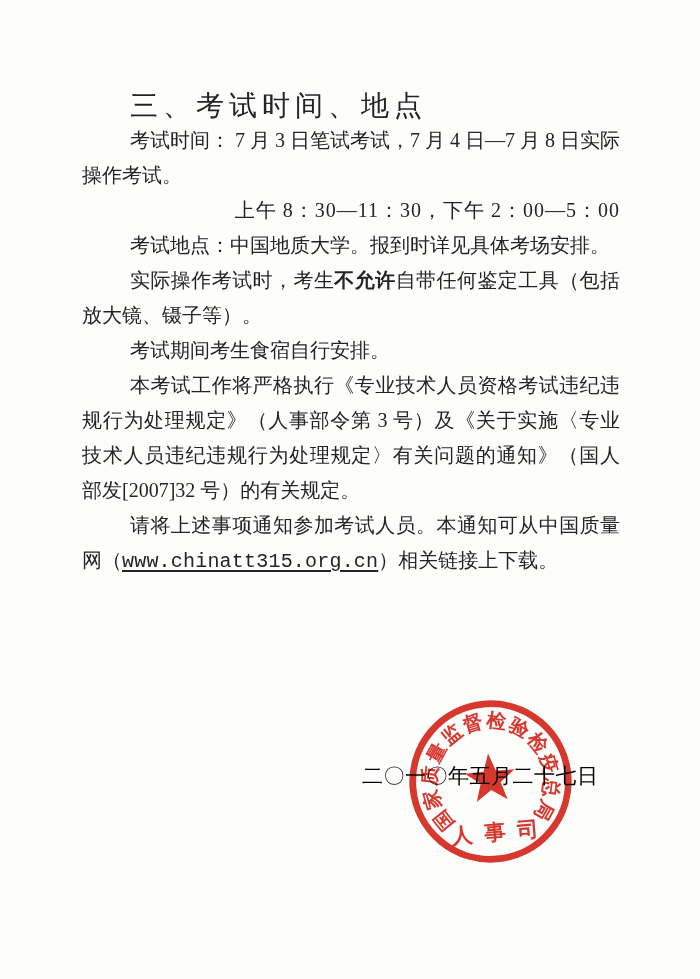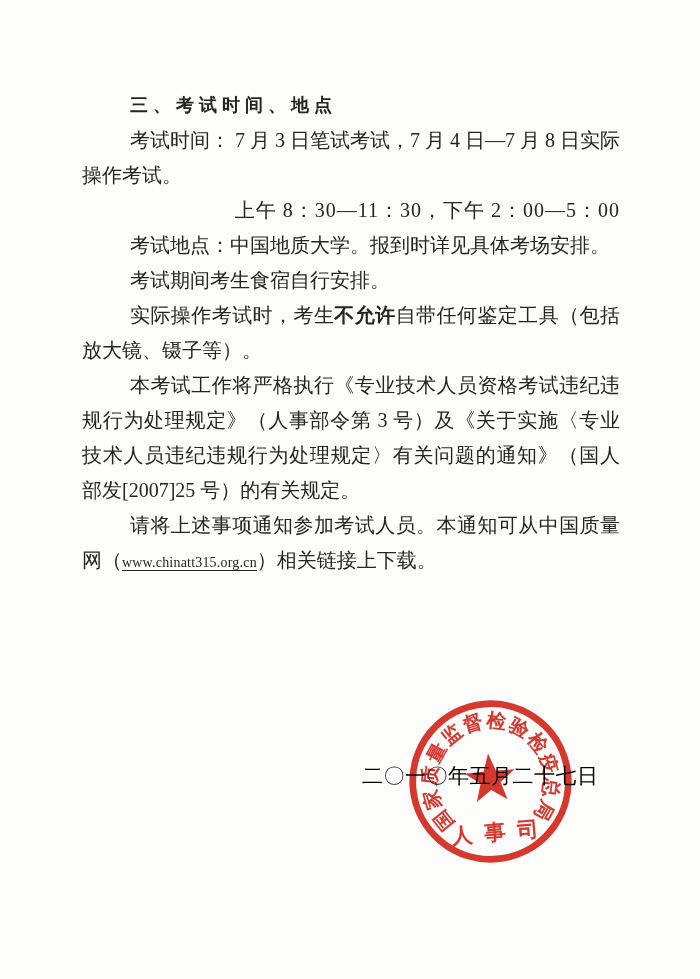--- a/index.html
+++ b/index.html
@@ -21,37 +21,37 @@
     font-size: 20px;
     line-height: 35px;
     text-align: justify;
     text-justify: inter-character;
   }
   .doc p, .doc h3 {
     margin: 0;
     padding: 0;
   }
   .doc h3 {
-    font-size: 18px;
-    font-weight: 700;
+    font-size: 28px;
+    font-weight: 400;
     letter-spacing: 5px;
     text-indent: 48px;
     text-align: left;
   }
   .indent { text-indent: 48px; }
   .times {
     text-align: right;
     text-indent: 0;
     padding-left: 145px;
     letter-spacing: 1px;
   }
   .em { font-weight: 700; }
   .url {
-    font-family: Liberation Serif, serif;
-    font-size: 14px;
+    font-family: Liberation Mono, monospace;
+    font-size: 20px;
     letter-spacing: 0.2px;
     color: inherit;
     text-decoration: underline;
     text-underline-offset: 3px;
   }
   .signature { position: absolute; left: 0; top: 0; width: 700px; height: 979px; pointer-events: none; }
   .seal {
     position: absolute;
     left: 403px;
     top: 694px;
@@ -90,25 +90,25 @@
   <main class="doc">
     <h3>三、考试时间、地点</h3>
 
     <p class="indent">考试时间： 7 月 3 日笔试考试，7 月 4 日—7 月 8 日实际操作考试。</p>
 
     <p class="times">上午 8：30—11：30，下午 2：00—5：00</p>
 
     <p class="indent">考试地点：中国地质大学。报到时详见具体考场安排。</p>
 
 
+    <p class="indent"><span>实际操作考试时，考生</span><span class="em">不允许</span><span>自带任何鉴定工具（包括放大镜、镊子等）。</span></p>
+
     <p class="indent">考试期间考生食宿自行安排。</p>
 
-    <p class="indent"><span>实际操作考试时，考生</span><span class="em">不允许</span><span>自带任何鉴定工具（包括放大镜、镊子等）。</span></p>
-
-    <p class="indent">本考试工作将严格执行《专业技术人员资格考试违纪违规行为处理规定》（人事部令第 3 号）及《关于实施〈专业技术人员违纪违规行为处理规定〉有关问题的通知》（国人部发[2007]25 号）的有关规定。</p>
+    <p class="indent">本考试工作将严格执行《专业技术人员资格考试违纪违规行为处理规定》（人事部令第 3 号）及《关于实施〈专业技术人员违纪违规行为处理规定〉有关问题的通知》（国人部发[2007]32 号）的有关规定。</p>
 
     <p class="indent"><span>请将上述事项通知参加考试人员。本通知可从中国质量网（</span><a class="url" href="#">www.chinatt315.org.cn</a><span>）相关链接上下载。</span></p>
 
   </main>
 
   <div class="signature">
 
     <svg class="seal" width="175" height="175" viewBox="0 0 180 180">
       <defs>
         <path id="seal-arc-path" d="M 50.4 129.6 A 56 56 0 1 1 129.6 129.6" fill="none"></path>

